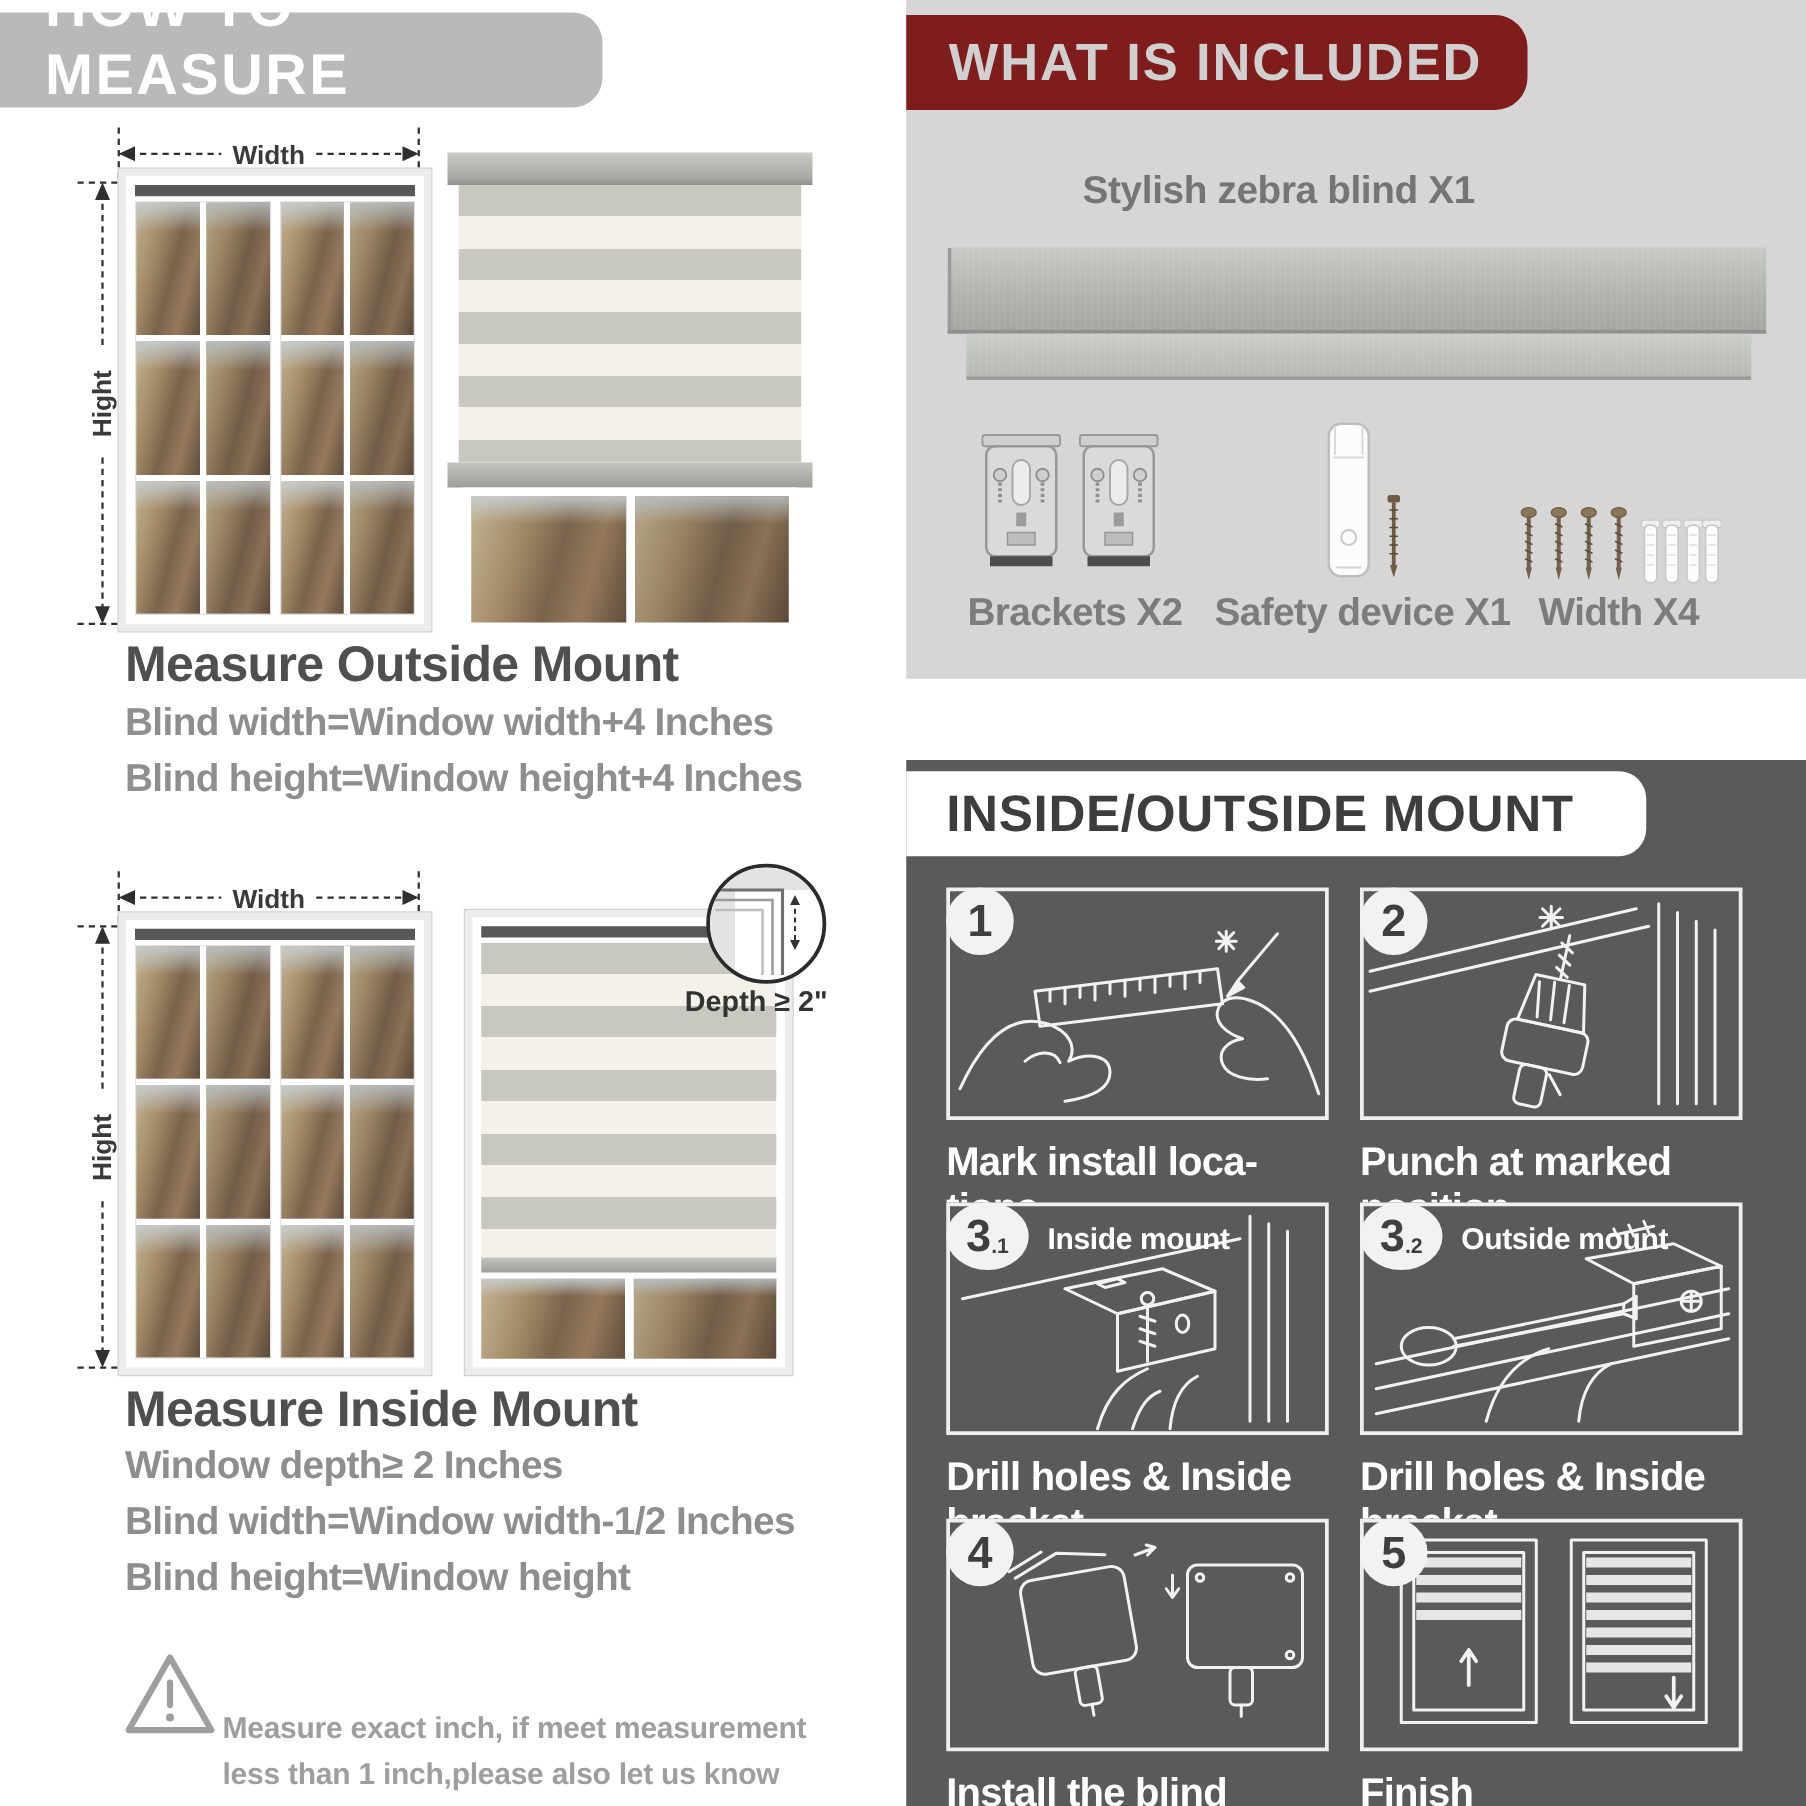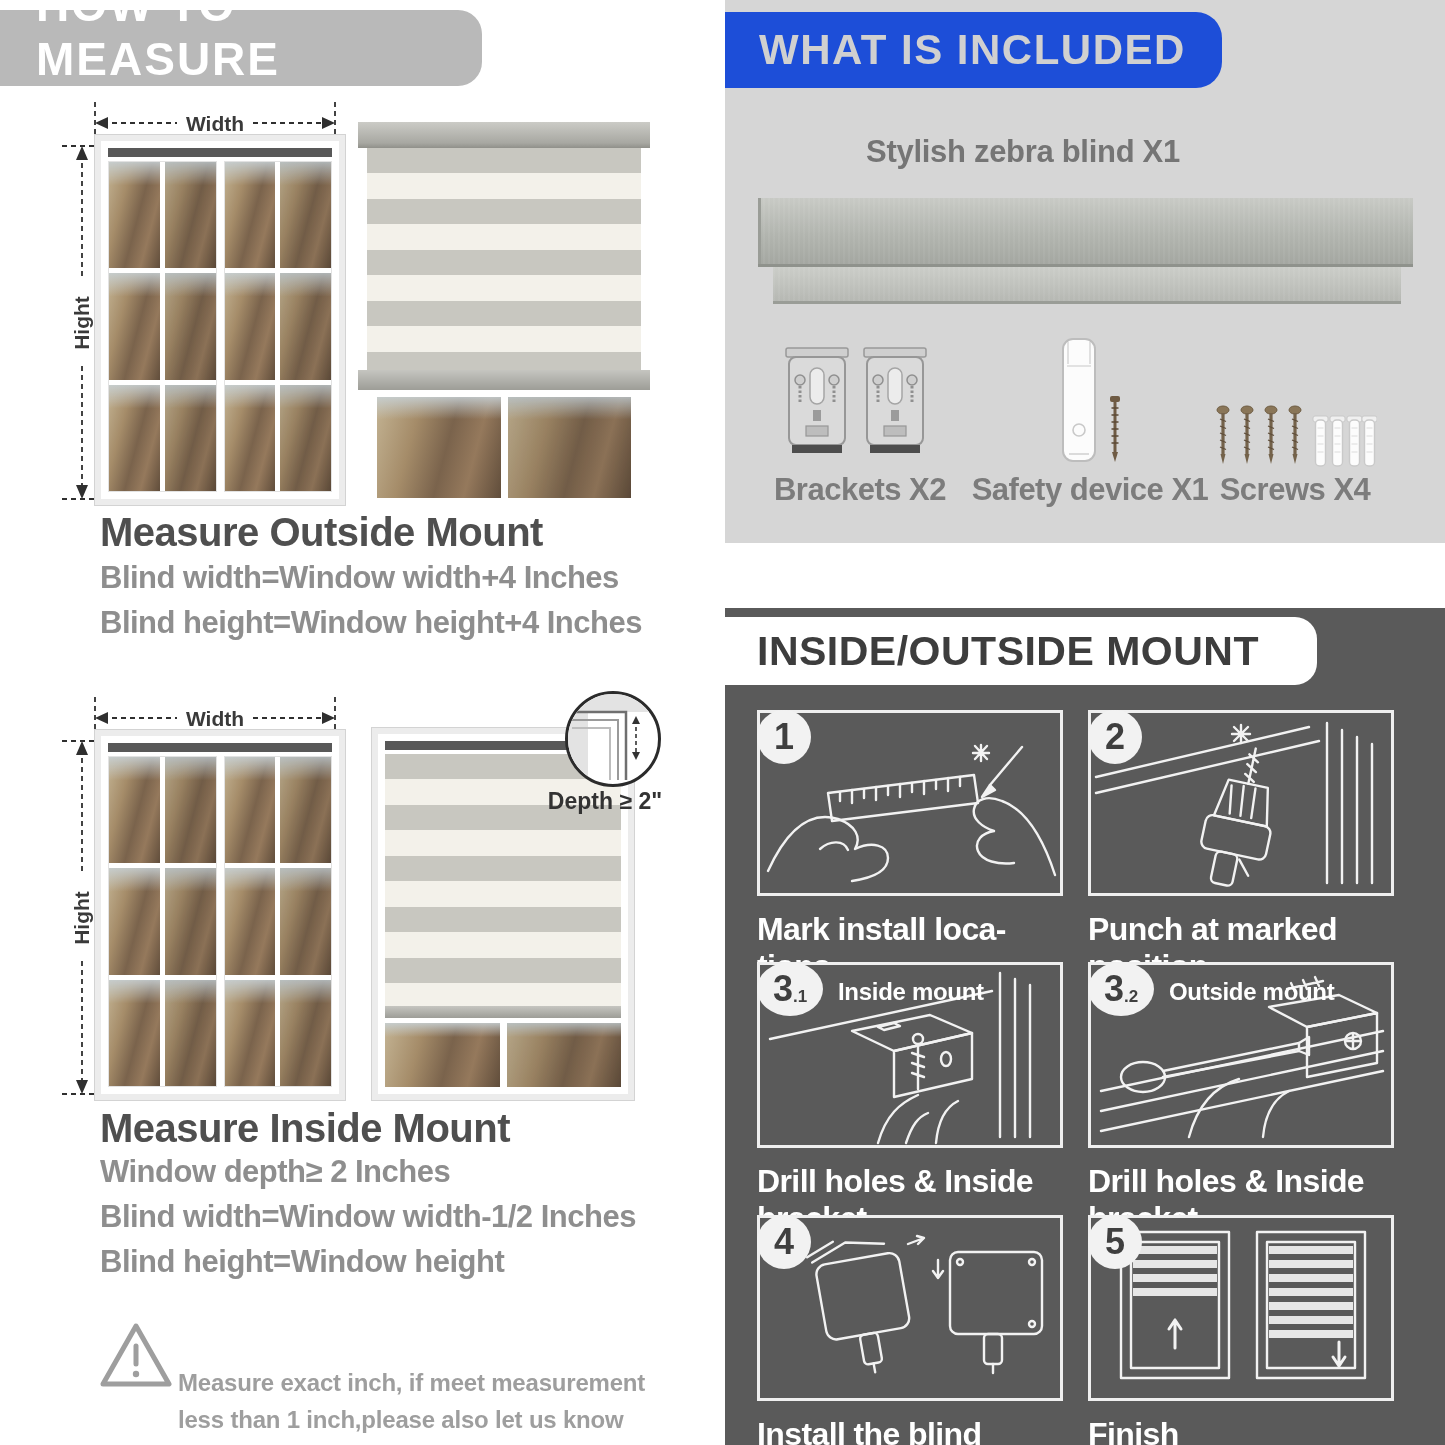--- a/index.html
+++ b/index.html
@@ -3,21 +3,21 @@
 <meta charset="utf-8">
 <style>
   html,body{margin:0;padding:0;background:#fff;font-family:"Liberation Sans",sans-serif;}
   .page{position:relative;width:1445px;height:1445px;background:#fff;overflow:hidden;}
   .abs{position:absolute;}
 
   
   .banner-left{position:absolute;left:0;top:10px;width:482px;height:76px;background:var(--banner_gray);
     border-radius:0 24px 24px 0;display:flex;align-items:flex-end;padding-left:36px;box-sizing:border-box;
     color:#fff;font-size:46px;font-weight:700;letter-spacing:2px;}
-  .banner-included{position:absolute;left:0;top:12px;width:497px;height:76px;background:#1d4ed8;
+  .banner-included{position:absolute;left:0;top:12px;width:497px;height:76px;background:#7f1d1d;
     border-radius:0 26px 26px 0;display:flex;align-items:center;padding-left:34px;box-sizing:border-box;
     color:var(--included_header);font-size:42px;font-weight:700;letter-spacing:1.5px;}
   .banner-mount{position:absolute;left:0;top:9px;width:592px;height:68px;background:#fff;
     border-radius:0 22px 22px 0;display:flex;align-items:center;padding-left:32px;box-sizing:border-box;
     color:var(--mount_header);font-size:41px;font-weight:700;letter-spacing:.5px;}
 
   
   .h-title{position:absolute;color:var(--heading);font-size:40px;font-weight:700;letter-spacing:-.5px;}
   .h-line{position:absolute;color:var(--subtext);font-size:31px;font-weight:700;letter-spacing:-.5px;}
   .warn-text{position:absolute;color:var(--warning);font-size:24px;font-weight:700;line-height:37px;letter-spacing:-.2px;margin-top:44px;}
@@ -306,21 +306,21 @@
       </g>
       <g transform="translate(149,0)">
         <rect x="0" y="12" width="15" height="6" rx="2" fill="#f0f0f0" stroke="#c9c9c9"></rect>
         <rect x="2.5" y="16" width="10" height="46" rx="4" fill="rgba(255,255,255,.92)" stroke="#c9c9c9" stroke-width="1.4"></rect>
         <path d="M4.5,24 h6 M4.5,32 h6 M4.5,40 h6 M4.5,48 h6" stroke="#dcdcdc" stroke-width="1.2"></path>
       </g>
     </svg>
 
     <div class="item-label" style="left:20px;width:230px">Brackets X2</div>
     <div class="item-label" style="left:215px;width:300px">Safety device X1</div>
-    <div class="item-label" style="left:460px;width:220px">Screws X4</div>
+    <div class="item-label" style="left:460px;width:220px">Width X4</div>
   </div>
 
   <div class="right-dark">
     <div class="banner-mount">
       <span>INSIDE/OUTSIDE MOUNT</span>
     </div>
 
     <div class="step" style="left:32px;top:102px">
       <div class="panel">
         <svg class="illo" viewBox="0 0 300 180">

